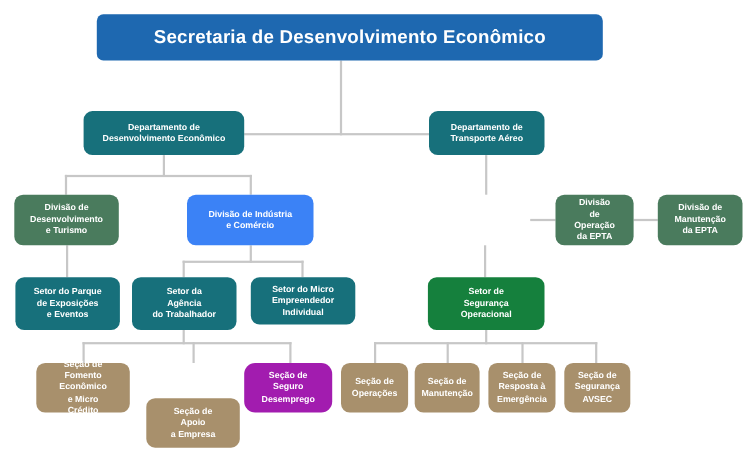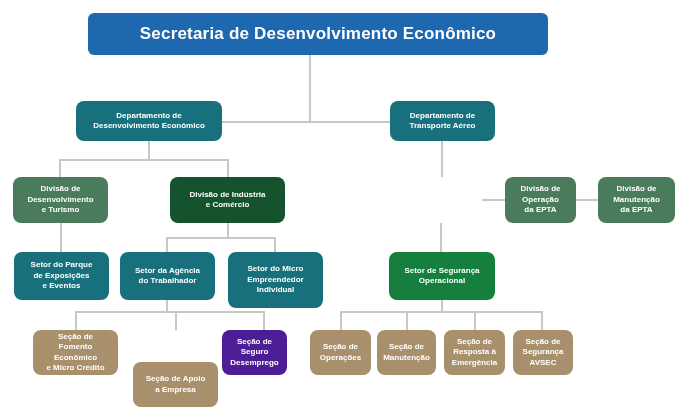--- a/index.html
+++ b/index.html
@@ -17,21 +17,21 @@
     align-items: center;
     justify-content: center;
     text-align: center;
     color: #ffffff;
     font-weight: bold;
     font-size: 8px;
     line-height: 1.3;
     white-space: pre-line;
     border-radius: 8px;
     box-sizing: border-box;
-    padding: 2px 4px;
+    padding: 2px 16px;
   }
   .node.title-node {
     font-size: 17px;
     letter-spacing: 0.2px;
     border-radius: 6px;
     line-height: 1.1;
   }
   .line {
     position: absolute;
   }
@@ -69,44 +69,44 @@
     <div class="line v" style="left: 474px; top: 311px; background: rgb(199, 199, 199); height: 19px;"></div>
     <div class="line v" style="left: 541px; top: 311px; background: rgb(199, 199, 199); height: 19px;"></div>
     <div class="node title-node" style="left: 88px; top: 13px; width: 460px; height: 42px; background: rgb(30, 104, 176);">Secretaria de Desenvolvimento Econômico</div>
     <div class="node" style="left: 76px; top: 101px; width: 146px; height: 40px; background: rgb(23, 112, 123);">Departamento de
 Desenvolvimento Econômico</div>
     <div class="node" style="left: 390px; top: 101px; width: 105px; height: 40px; background: rgb(23, 112, 123);">Departamento de
 Transporte Aéreo</div>
     <div class="node" style="left: 13px; top: 177px; width: 95px; height: 46px; background: rgb(74, 123, 93);">Divisão de
 Desenvolvimento
 e Turismo</div>
-    <div class="node" style="left: 170px; top: 177px; width: 115px; height: 46px; background: #14532d;">Divisão de Indústria
+    <div class="node" style="left: 170px; top: 177px; width: 115px; height: 46px; background: #3b82f6;">Divisão de Indústria
 e Comércio</div>
     <div class="node" style="left: 505px; top: 177px; width: 71px; height: 46px; background: rgb(74, 123, 93);">Divisão de
 Operação
 da EPTA</div>
     <div class="node" style="left: 598px; top: 177px; width: 77px; height: 46px; background: rgb(74, 123, 93);">Divisão de
 Manutenção
 da EPTA</div>
     <div class="node" style="left: 120px; top: 252px; width: 95px; height: 48px; background: rgb(23, 112, 123);">Setor da Agência
 do Trabalhador</div>
     <div class="node" style="left: 14px; top: 252px; width: 95px; height: 48px; background: rgb(23, 112, 123);">Setor do Parque
 de Exposições
 e Eventos</div>
-    <div class="node" style="left: 228px; top: 252px; width: 95px; height: 56px; background: rgb(23, 112, 123);">Setor do Micro
+    <div class="node" style="left: 228px; top: 252px; width: 95px; height: 43px; background: rgb(23, 112, 123);">Setor do Micro
 Empreendedor
 Individual</div>
     <div class="node" style="left: 389px; top: 252px; width: 106px; height: 48px; background: #15803d;">Setor de Segurança
 Operacional</div>
     <div class="node" style="left: 33px; top: 330px; width: 85px; height: 45px; background: rgb(168, 144, 108);">Seção de
 Fomento Econômico
 e Micro Crédito</div>
     <div class="node" style="left: 133px; top: 330px; width: 85px; height: 45px; background: rgb(168, 144, 108); margin-top: 32px;">Seção de Apoio
 a Empresa</div>
-    <div class="node" style="left: 222px; top: 330px; width: 65px; height: 45px; background: #4c1d95;">Seção de Seguro
+    <div class="node" style="left: 222px; top: 330px; width: 80px; height: 45px; background: #a21caf; border-radius: 10px;">Seção de Seguro
 Desemprego</div>
     <div class="node" style="left: 310px; top: 330px; width: 61px; height: 45px; background: rgb(168, 144, 108);">Seção de
 Operações</div>
     <div class="node" style="left: 377px; top: 330px; width: 59px; height: 45px; background: rgb(168, 144, 108);">Seção de
 Manutenção</div>
     <div class="node" style="left: 444px; top: 330px; width: 61px; height: 45px; background: rgb(168, 144, 108);">Seção de
 Resposta à
 Emergência</div>
     <div class="node" style="left: 513px; top: 330px; width: 60px; height: 45px; background: rgb(168, 144, 108);">Seção de
 Segurança

